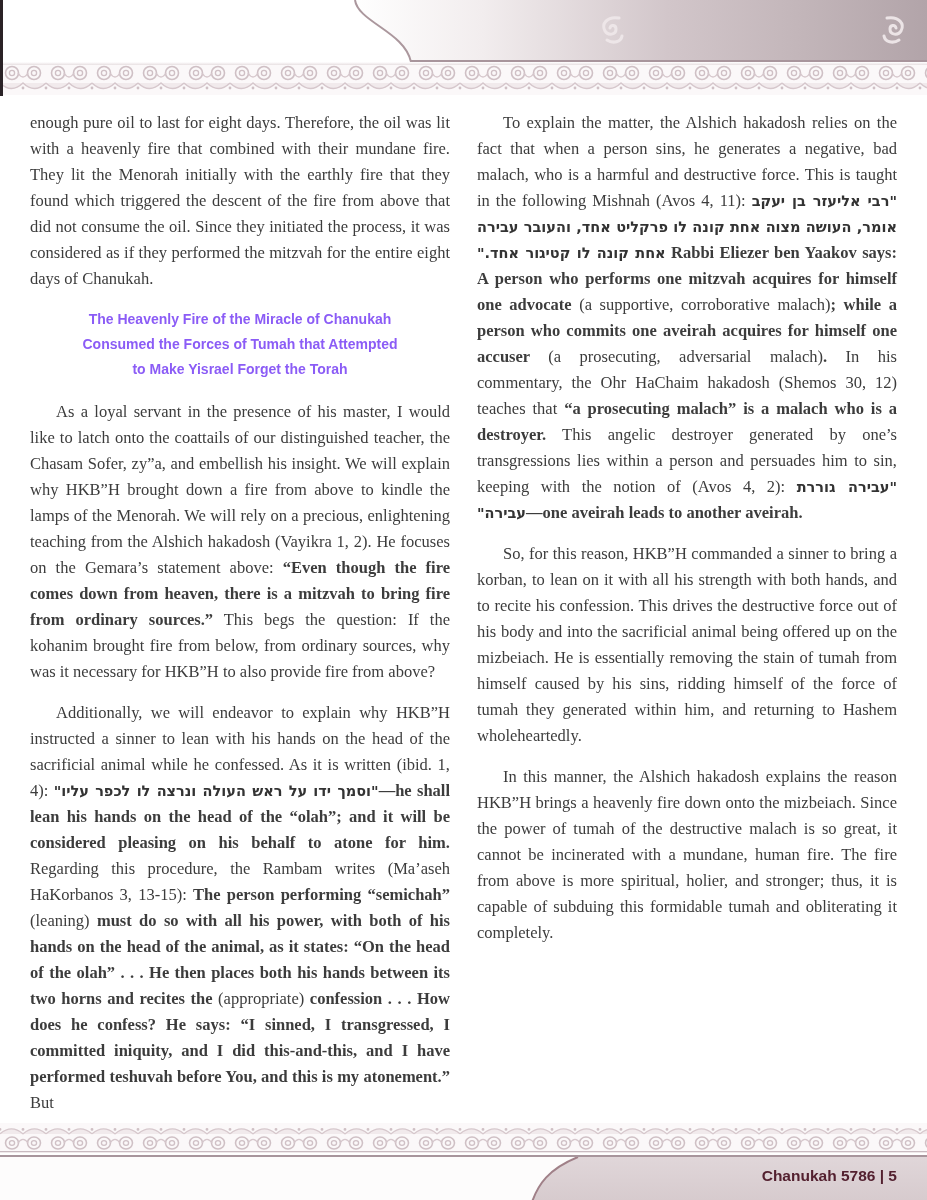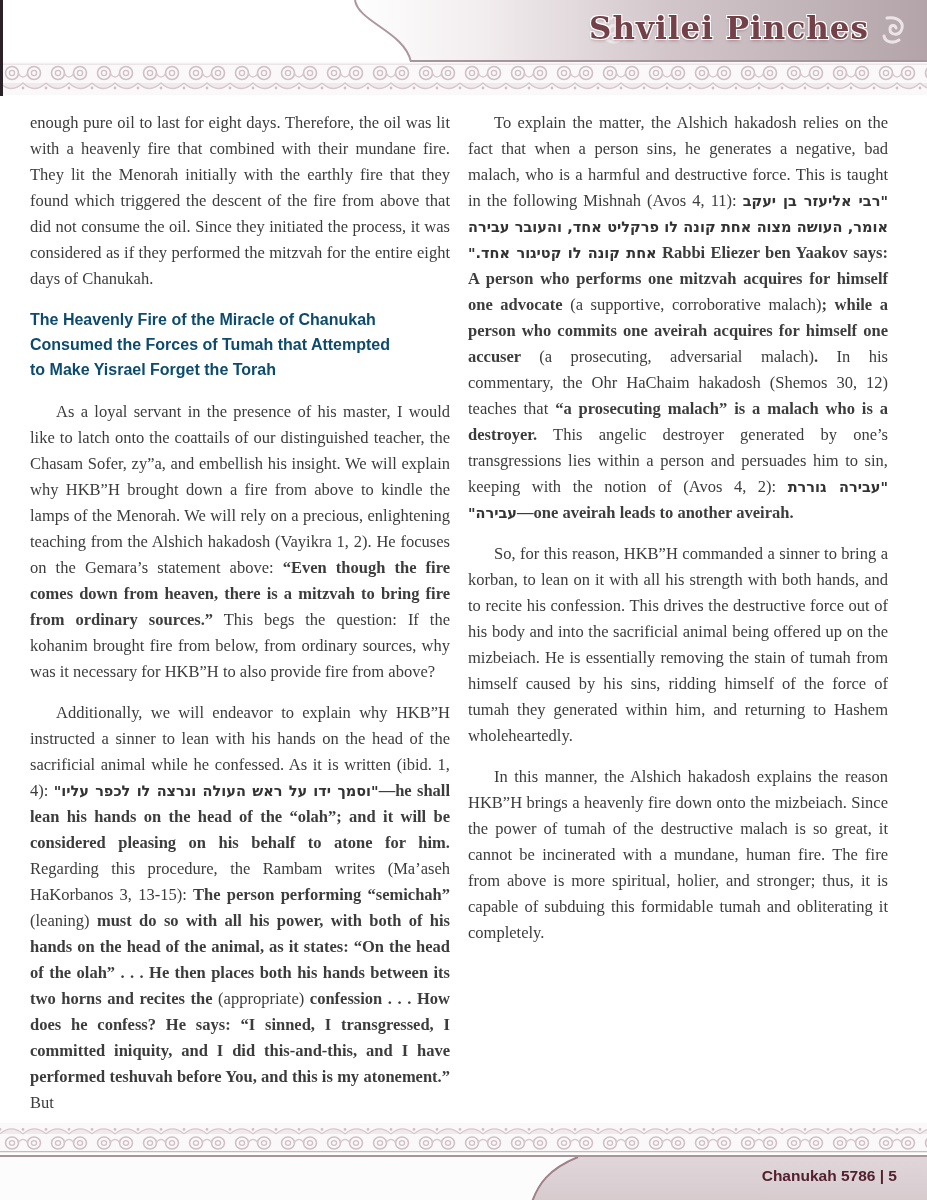--- a/index.html
+++ b/index.html
@@ -50,39 +50,40 @@
 
   
   .lace { display: block; width: 927px; height: 33px; background: #fbf8f9; }
   .lace-bottom { transform: scaleY(-1); height: 30px; }
 
   
   .page-main {
     height: 1026px;
     padding: 15px 30px 0 30px;
     display: flex;
-    gap: 18px;
+    gap: 27px;
     overflow: hidden;
   }
   .col { width: 420px; }
   .col p {
     font-size: 16.5px;
     line-height: 26px;
     color: #3c3c3c;
     text-align: justify;
     text-indent: 26px;
     margin-bottom: 15px;
   }
   .col p.noindent { text-indent: 0; }
   .col h3 {
     font-family: "Liberation Sans", sans-serif;
-    font-size: 16px;
+    font-size: 14px;
     line-height: 25px;
     font-weight: 700;
-    color: #0c4a6e;
+    text-align: center;
+    color: #8b5cf6;
     margin: 6px 0 17px 0;
   }
   .r-n { font-weight: normal; }
   .r-b { font-weight: 700; }
   .r-h {
     font-weight: 700;
     font-family: "DejaVu Sans", sans-serif;
     font-size: 14.5px;
     direction: rtl;
     unicode-bidi: isolate;
@@ -125,21 +126,20 @@
 
   <svg class="header-curve" width="430" height="62" viewBox="0 0 430 62">
     <path d="M0,0 L355,0 C358,22 405,32 411,62 L0,62 Z" fill="#ffffff"></path>
     <path d="M355,0 C358,22 405,32 411,62" fill="none" stroke="#ab979d" stroke-width="2"></path>
   </svg>
 
   <svg class="title-swirl swirl-left" width="30" height="34" viewBox="0 0 30 34">
     <path d="M22,4 C10,2 4,10 8,17 C11,22 19,21 19,15 C19,11 14,10 13,14" fill="none" stroke="#efe8ea" stroke-width="3" stroke-linecap="round"></path>
     <path d="M10,26 C16,30 24,28 25,22" fill="none" stroke="#efe8ea" stroke-width="3" stroke-linecap="round"></path>
   </svg>
-  <div class="journal-title">Shvilei Pinches</div>
 
   <svg class="title-swirl swirl-right" width="30" height="34" viewBox="0 0 30 34">
     <path d="M8,4 C20,2 26,10 22,17 C19,22 11,21 11,15 C11,11 16,10 17,14" fill="none" stroke="#efe8ea" stroke-width="3" stroke-linecap="round"></path>
     <path d="M20,26 C14,30 6,28 5,22" fill="none" stroke="#efe8ea" stroke-width="3" stroke-linecap="round"></path>
   </svg>
   <div class="scan-edge"></div>
 </header>
 
 <svg class="lace" width="927" height="33" viewBox="0 0 927 33" preserveAspectRatio="none">
   <defs>

